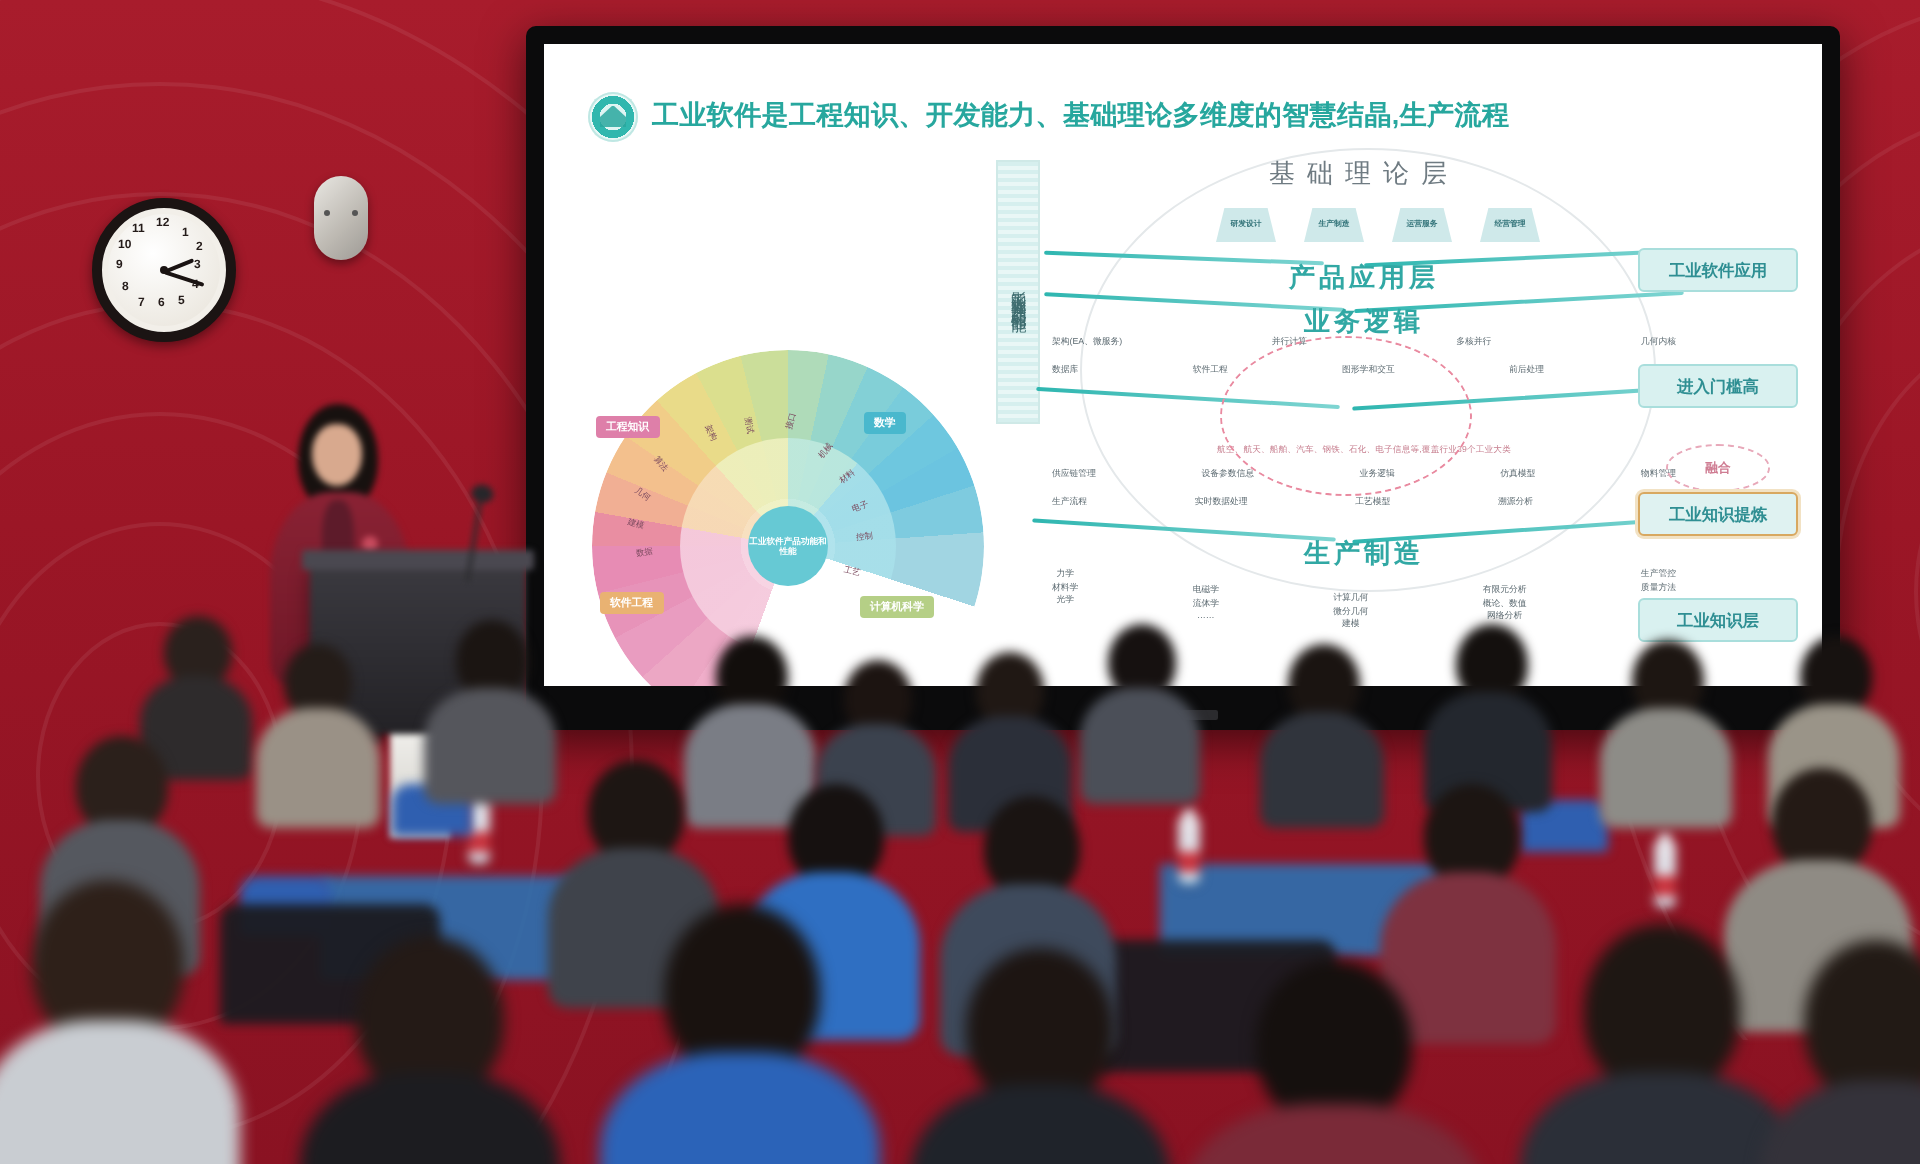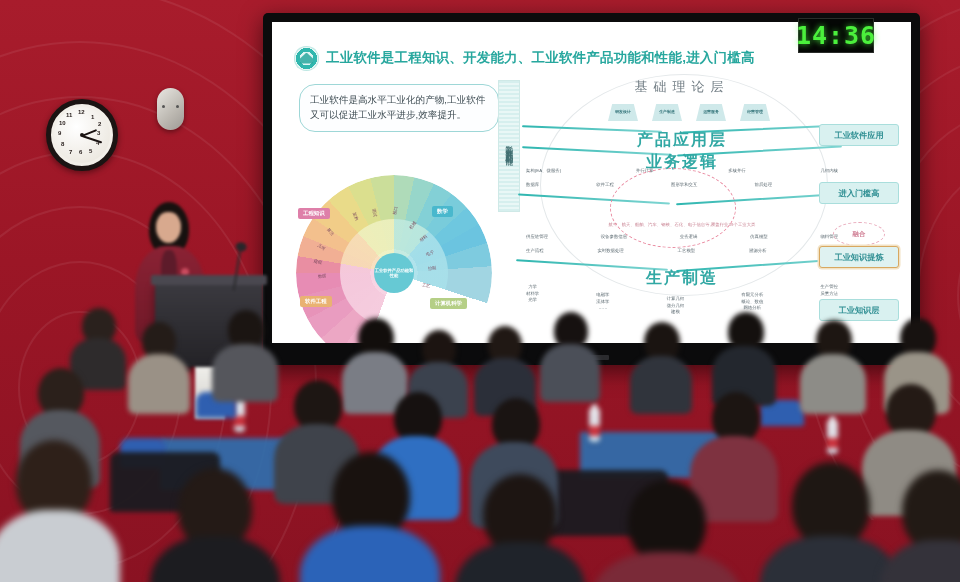--- a/index.html
+++ b/index.html
@@ -83,21 +83,21 @@
   .vstrip span{writing-mode:vertical-rl;font-size:7.6px;color:#3f6d70;letter-spacing:1px;line-height:1.3;}
 
   .arch{position:absolute;left:250px;top:50px;width:320px;height:250px;}
   .arch-ellipse{position:absolute;left:18px;top:2px;width:286px;height:220px;border:1px solid #e4e8ea;border-radius:50%;}
   .arch-h1{position:absolute;left:0;right:0;top:6px;text-align:center;font-size:13px;color:#6f7b82;letter-spacing:6px;}
   .trap{position:absolute;top:32px;width:30px;height:17px;background:#cfe9ea;
      clip-path:polygon(14% 0,86% 0,100% 100%,0 100%);display:flex;align-items:center;justify-content:center;}
   .trap span{font-size:3.9px;color:#35757b;line-height:1.15;text-align:center;font-weight:700;}
   .band{position:absolute;left:-6px;right:-6px;height:3px;}
   .band i{position:absolute;height:2.4px;background:linear-gradient(90deg,#2fb6b0,#7fd5d2);border-radius:2px;}
-  .layer-name{position:absolute;width:100%;text-align:center;font-size:16px;font-weight:700;color:#31a8a4;letter-spacing:2px;}
+  .layer-name{position:absolute;width:100%;text-align:center;font-size:13px;font-weight:700;color:#31a8a4;letter-spacing:2px;}
   .row{position:absolute;left:0;right:0;display:flex;justify-content:space-between;padding:0 4px;box-sizing:border-box;}
   .cell{font-size:4.4px;color:#5d6b72;white-space:nowrap;text-align:center;line-height:1.5;}
   .ring-dash{position:absolute;left:88px;top:96px;width:124px;height:78px;border:1.1px dashed #e98aa0;border-radius:50%;}
   .industries{position:absolute;left:2px;right:2px;top:150px;text-align:center;font-size:4.3px;color:#c77f8f;letter-spacing:.1px;}
 
   .rbox{position:absolute;right:12px;width:78px;height:20px;border:1px solid #a9dedc;background:#d9f1f0;
      border-radius:3px;display:flex;align-items:center;justify-content:center;}
   .rbox span{font-size:8.2px;color:#2f8f93;font-weight:700;}
   .rbox.hl{border:1.6px solid #d8a860;background:#dff2f1;box-shadow:0 0 0 1.5px #f2e2c4;}
   .fuse{position:absolute;right:26px;top:200px;width:50px;height:22px;border:1.2px dashed #e8a9ba;border-radius:50%;
@@ -170,24 +170,23 @@
   </div>
   <div class="sensor"></div>
 
   <div class="tv">
     <div class="tv-inner">
 
       <div class="slide">
 
         <div class="slide-head">
           <div class="slide-logo"></div>
-          <div class="slide-title">工业软件是工程知识、开发能力、工业软件产品功能和性能,进入门槛高</div>
+          <div class="slide-title">工业软件是工程知识、开发能力、基础理论多维度的智慧结晶,生产流程</div>
         </div>
 
-        <div class="bubble">工业软件是高水平工业化的产物,工业软件又可以促进工业水平进步,效率提升。</div>
 
         <div class="sunburst">
           <div class="sb-core"></div>
           <div class="sb-mid"></div>
           <div class="sb-hub">
             <span>工业软件产品功能和性能</span>
           </div>
           <div class="sb-tag" style="left:4px;top:18px;background:#de7fa9">工程知识</div>
           <div class="sb-tag" style="left:138px;top:16px;background:#49b8cd">数学</div>
           <div class="sb-tag" style="left:136px;top:108px;background:#b5cf86">计算机科学</div>
@@ -323,23 +322,20 @@
         <div class="rbox hl" style="top:224px">
           <span>工业知识提炼</span>
           </div>
         <div class="rbox" style="top:277px">
           <span>工业知识层</span>
           </div>
 
       </div>
     </div>
     <div class="tv-logo"></div>
-    <div class="led">
-      <span>14:36</span>
-    </div>
   </div>
 
   <div class="person blur" style="left:125px;top:202px;width:86px;height:170px;">
     <div class="head" style="left:24px;top:0;width:40px;height:54px;background:#17110f;"></div>
     <div class="head" style="left:31px;top:10px;width:25px;height:31px;background:#d8a98e;border-radius:48% 48% 52% 52%;"></div>
     <div class="body" style="left:10px;top:44px;width:70px;height:96px;background:linear-gradient(180deg,#8a2234,#6f1827);"></div>
     <div style="position:absolute;left:36px;top:48px;width:16px;height:44px;background:#5d1b2a;border-radius:40% 40% 20% 20%;"></div>
     <div style="position:absolute;left:56px;top:66px;width:8px;height:8px;border-radius:50%;background:#c94b5e;"></div>
     <div style="position:absolute;left:26px;top:132px;width:40px;height:38px;background:repeating-linear-gradient(45deg,#2a1419 0 3px,#6b2330 3px 6px);"></div>
   </div>

